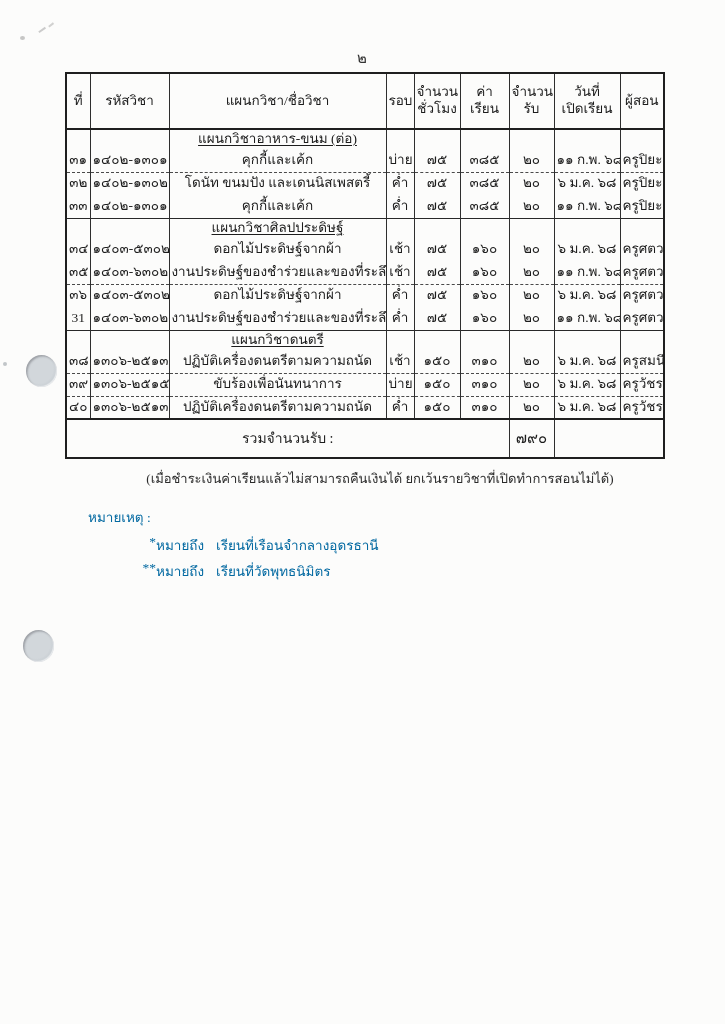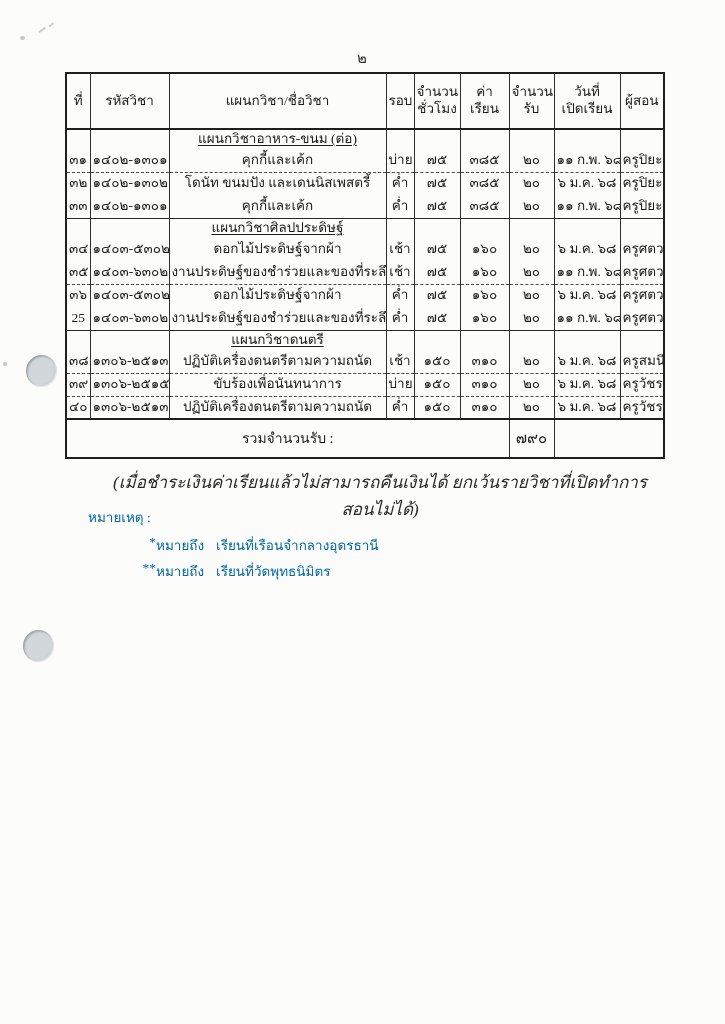--- a/index.html
+++ b/index.html
@@ -54,21 +54,21 @@
   td.c-name{text-align:left;padding-left:4px;}
   tr.sec-row td.c-name{text-align:center;}
   .sec-title{text-decoration:underline;text-underline-offset:2px;margin-top:36px;}
   tfoot tr{height:39px;}
   tfoot td{border-top:2.2px solid #1f1f1f;}
   td.total-label{text-align:right;padding-right:10px;font-weight:bold;font-size:14px;}
   td.total-value{font-size:15px;}
 
   .refund-note{
     position:absolute;left:100px;top:468px;width:560px;
-    text-align:center;font-style:italic;font-size:17px;color:#2a2a2a;
+    text-align:center;font-size:13px;color:#2a2a2a;
   }
   .remarks{position:absolute;left:88px;top:506px;font-size:13.5px;color:#0369a1;}
   .remarks-heading{margin-bottom:6px;}
   .remark-item{display:flex;margin-left:48px;margin-top:4px;}
   .remark-marker{display:inline-block;width:20px;text-align:right;}
   .remark-meaning{margin-left:0;}
   .remark-text{margin-left:12px;}
 </style>
 </head>
 <body>
@@ -192,21 +192,21 @@
           <td>๑๔๐๓-๕๓๐๒</td>
           <td class="c-name">ดอกไม้ประดิษฐ์จากผ้า</td>
           <td>ค่ำ</td>
           <td>๗๕</td>
           <td>๑๖๐</td>
           <td>๒๐</td>
           <td>๖ ม.ค. ๖๘</td>
           <td>ครูศตวรรษ</td>
         </tr>
         <tr class="data-row">
-          <td>25</td>
+          <td>31</td>
           <td>๑๔๐๓-๖๓๐๒</td>
           <td class="c-name">งานประดิษฐ์ของชำร่วยและของที่ระลึก</td>
           <td>ค่ำ</td>
           <td>๗๕</td>
           <td>๑๖๐</td>
           <td>๒๐</td>
           <td>๑๑ ก.พ. ๖๘</td>
           <td>ครูศตวรรษ</td>
         </tr>
         <tr class="sec-row">

